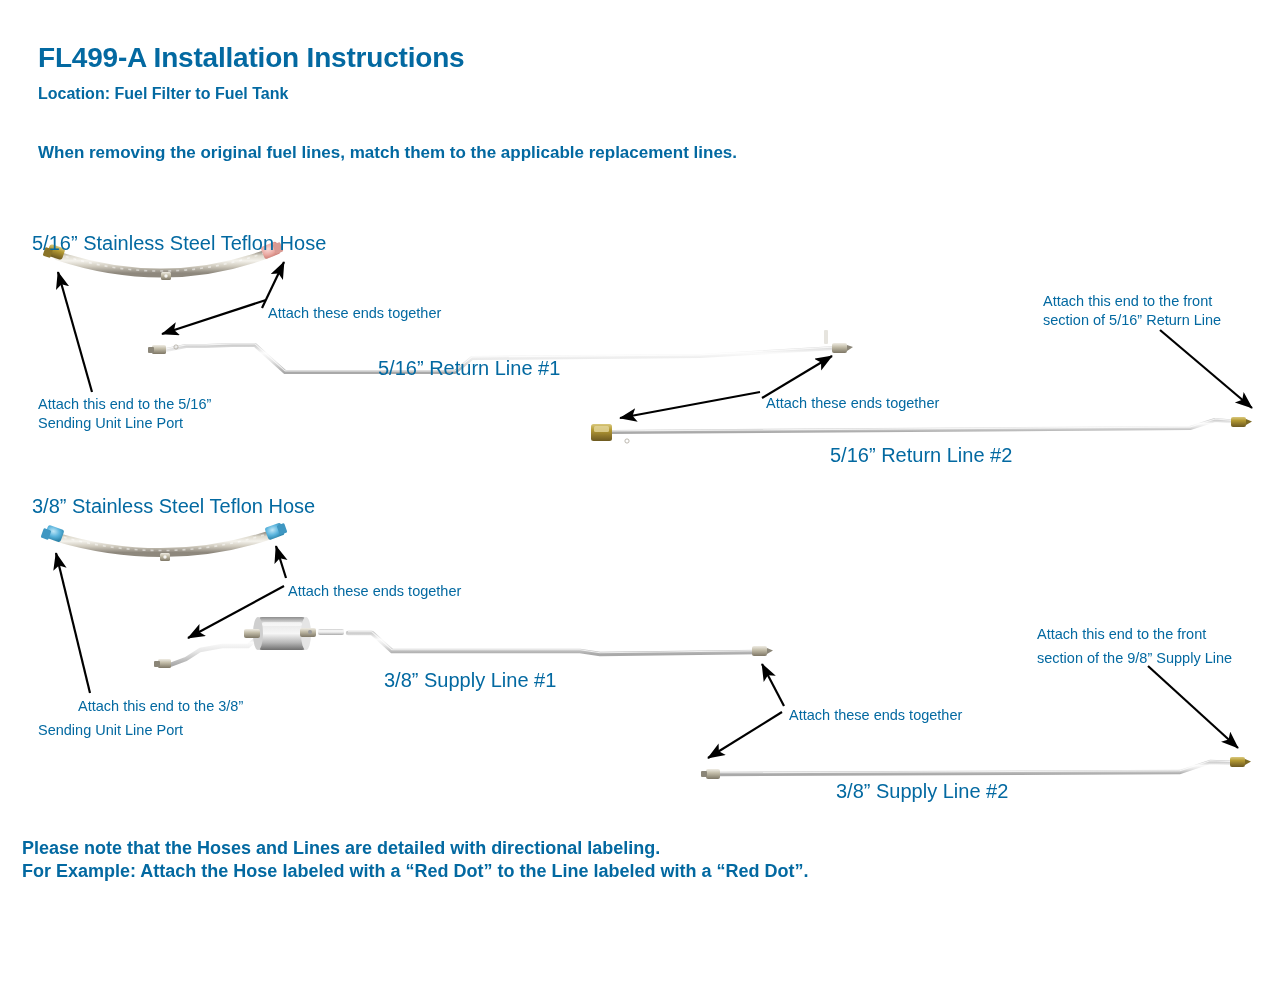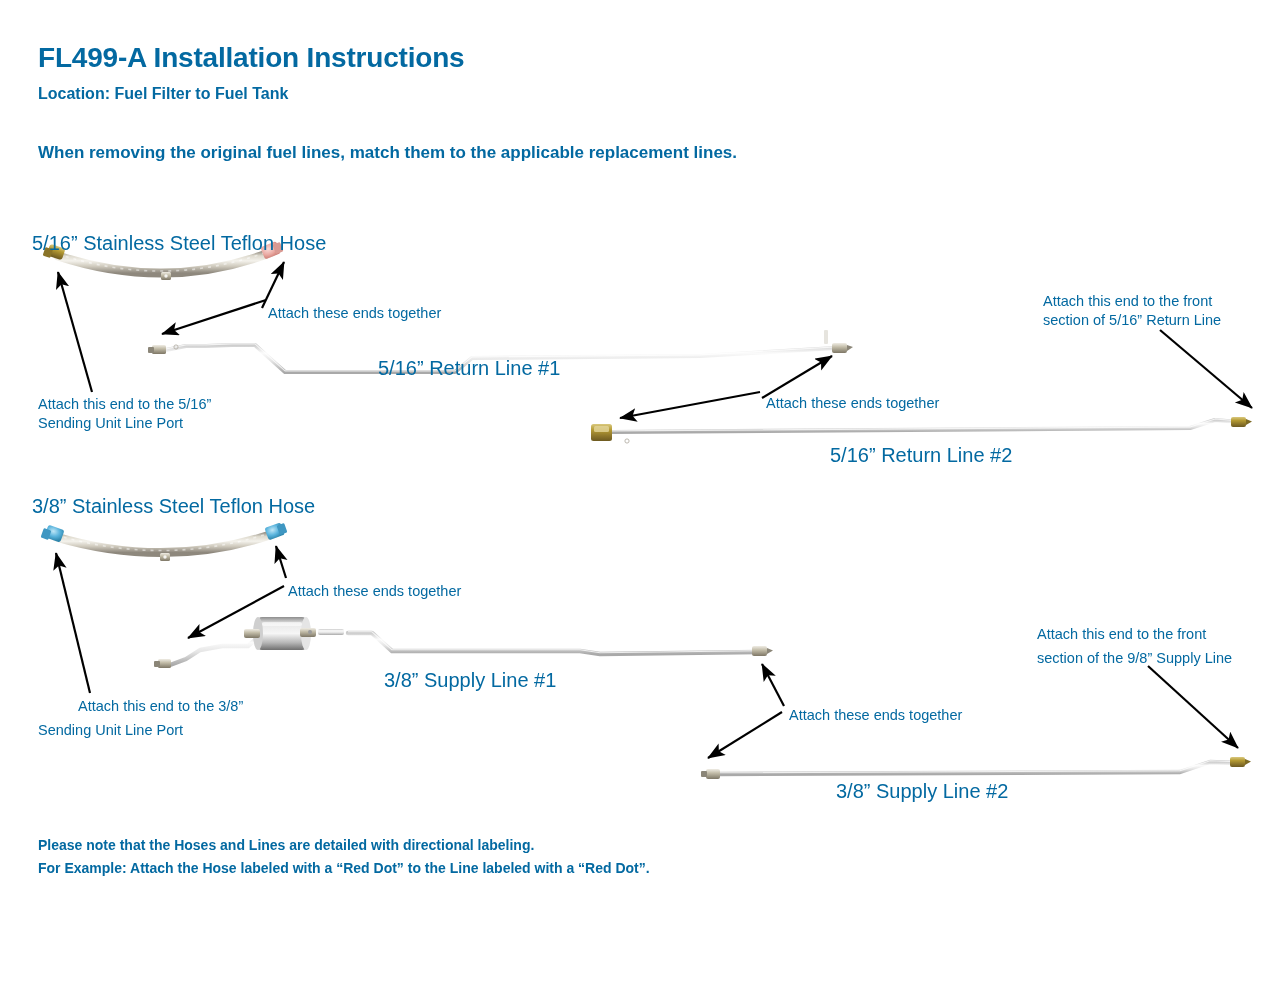--- a/index.html
+++ b/index.html
@@ -24,21 +24,21 @@
     letter-spacing: -0.2px;
   }
   #doc-location {
     left: 38px; top: 84px;
     font-size: 16px; font-weight: bold;
   }
   #doc-instruction {
     left: 38px; top: 142px;
     font-size: 17px; font-weight: bold;
   }
-  .note-line { left: 38px; font-size: 14px; font-weight: bold; }
+  .note-line { left: 22px; font-size: 18px; font-weight: bold; }
   #note-1 { top: 837px; }
   #note-2 { top: 860px; }
 
   .part-label { font-size: 20px; text-align: center; }
   .callout { font-size: 14.5px; }
 
   
   .layer { position: absolute; left: 0; top: 0; width: 1280px; height: 989px; pointer-events: none; }
   svg.layer { overflow: visible; }
 </style>

